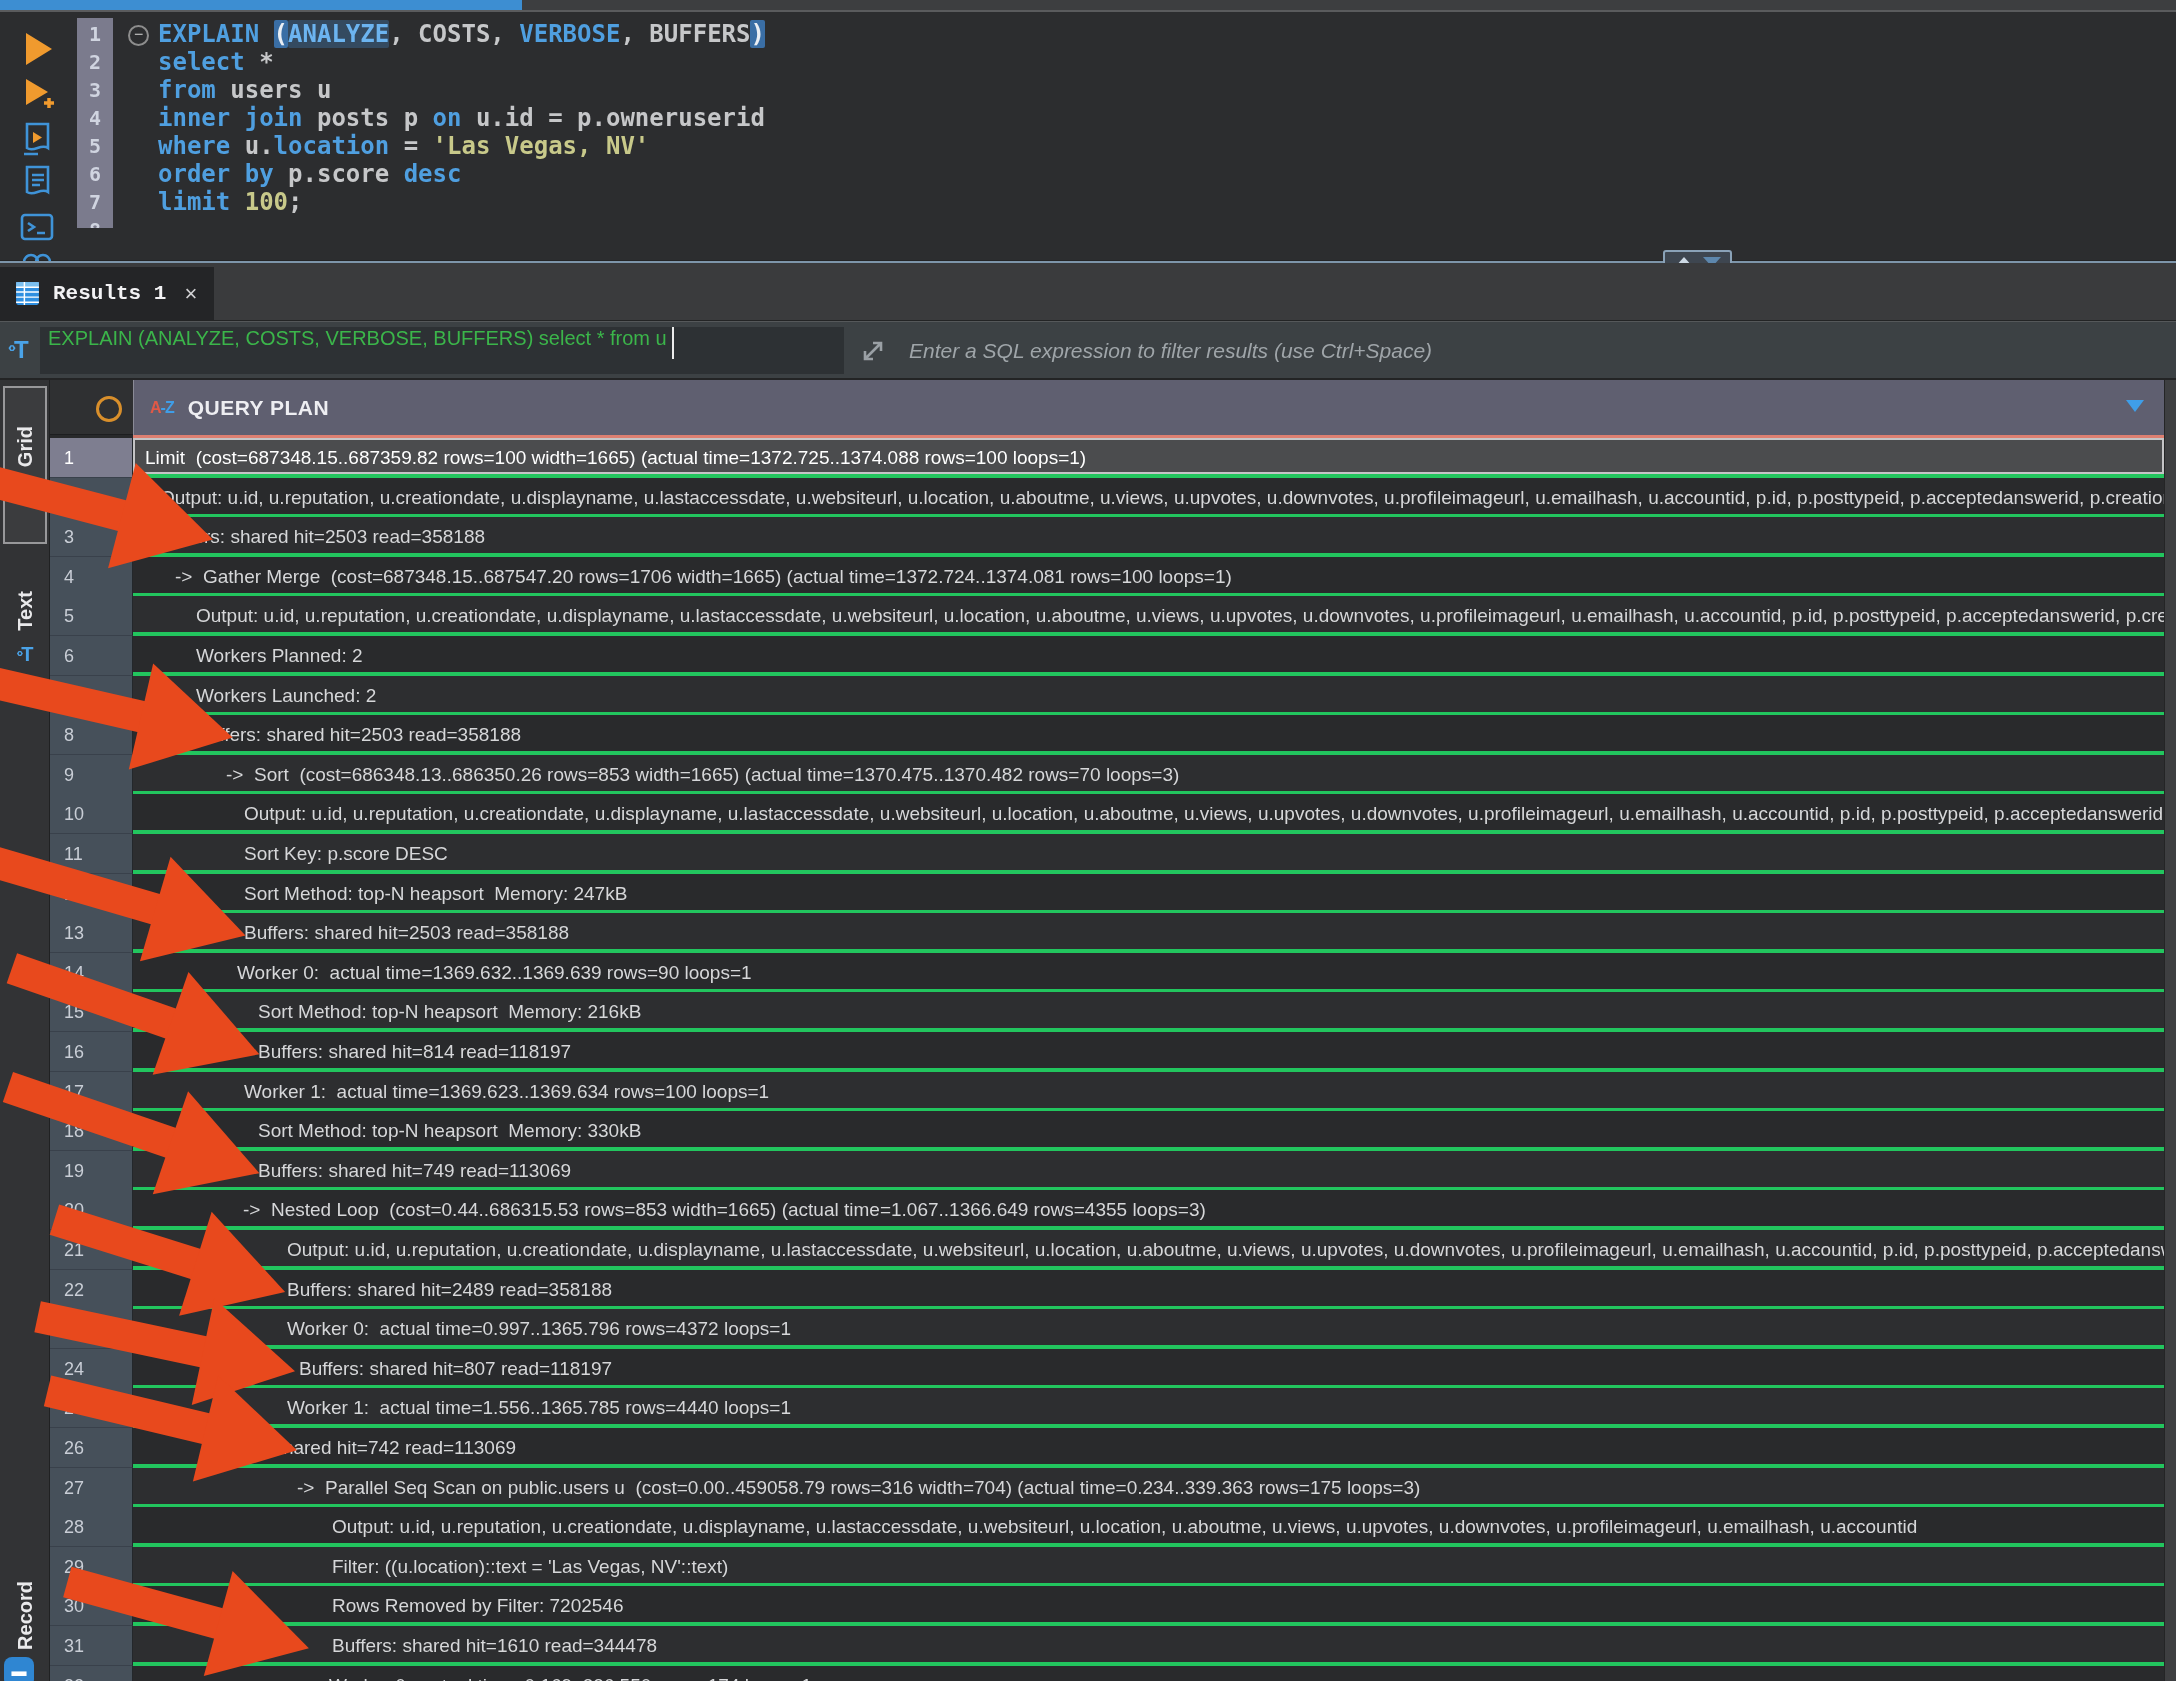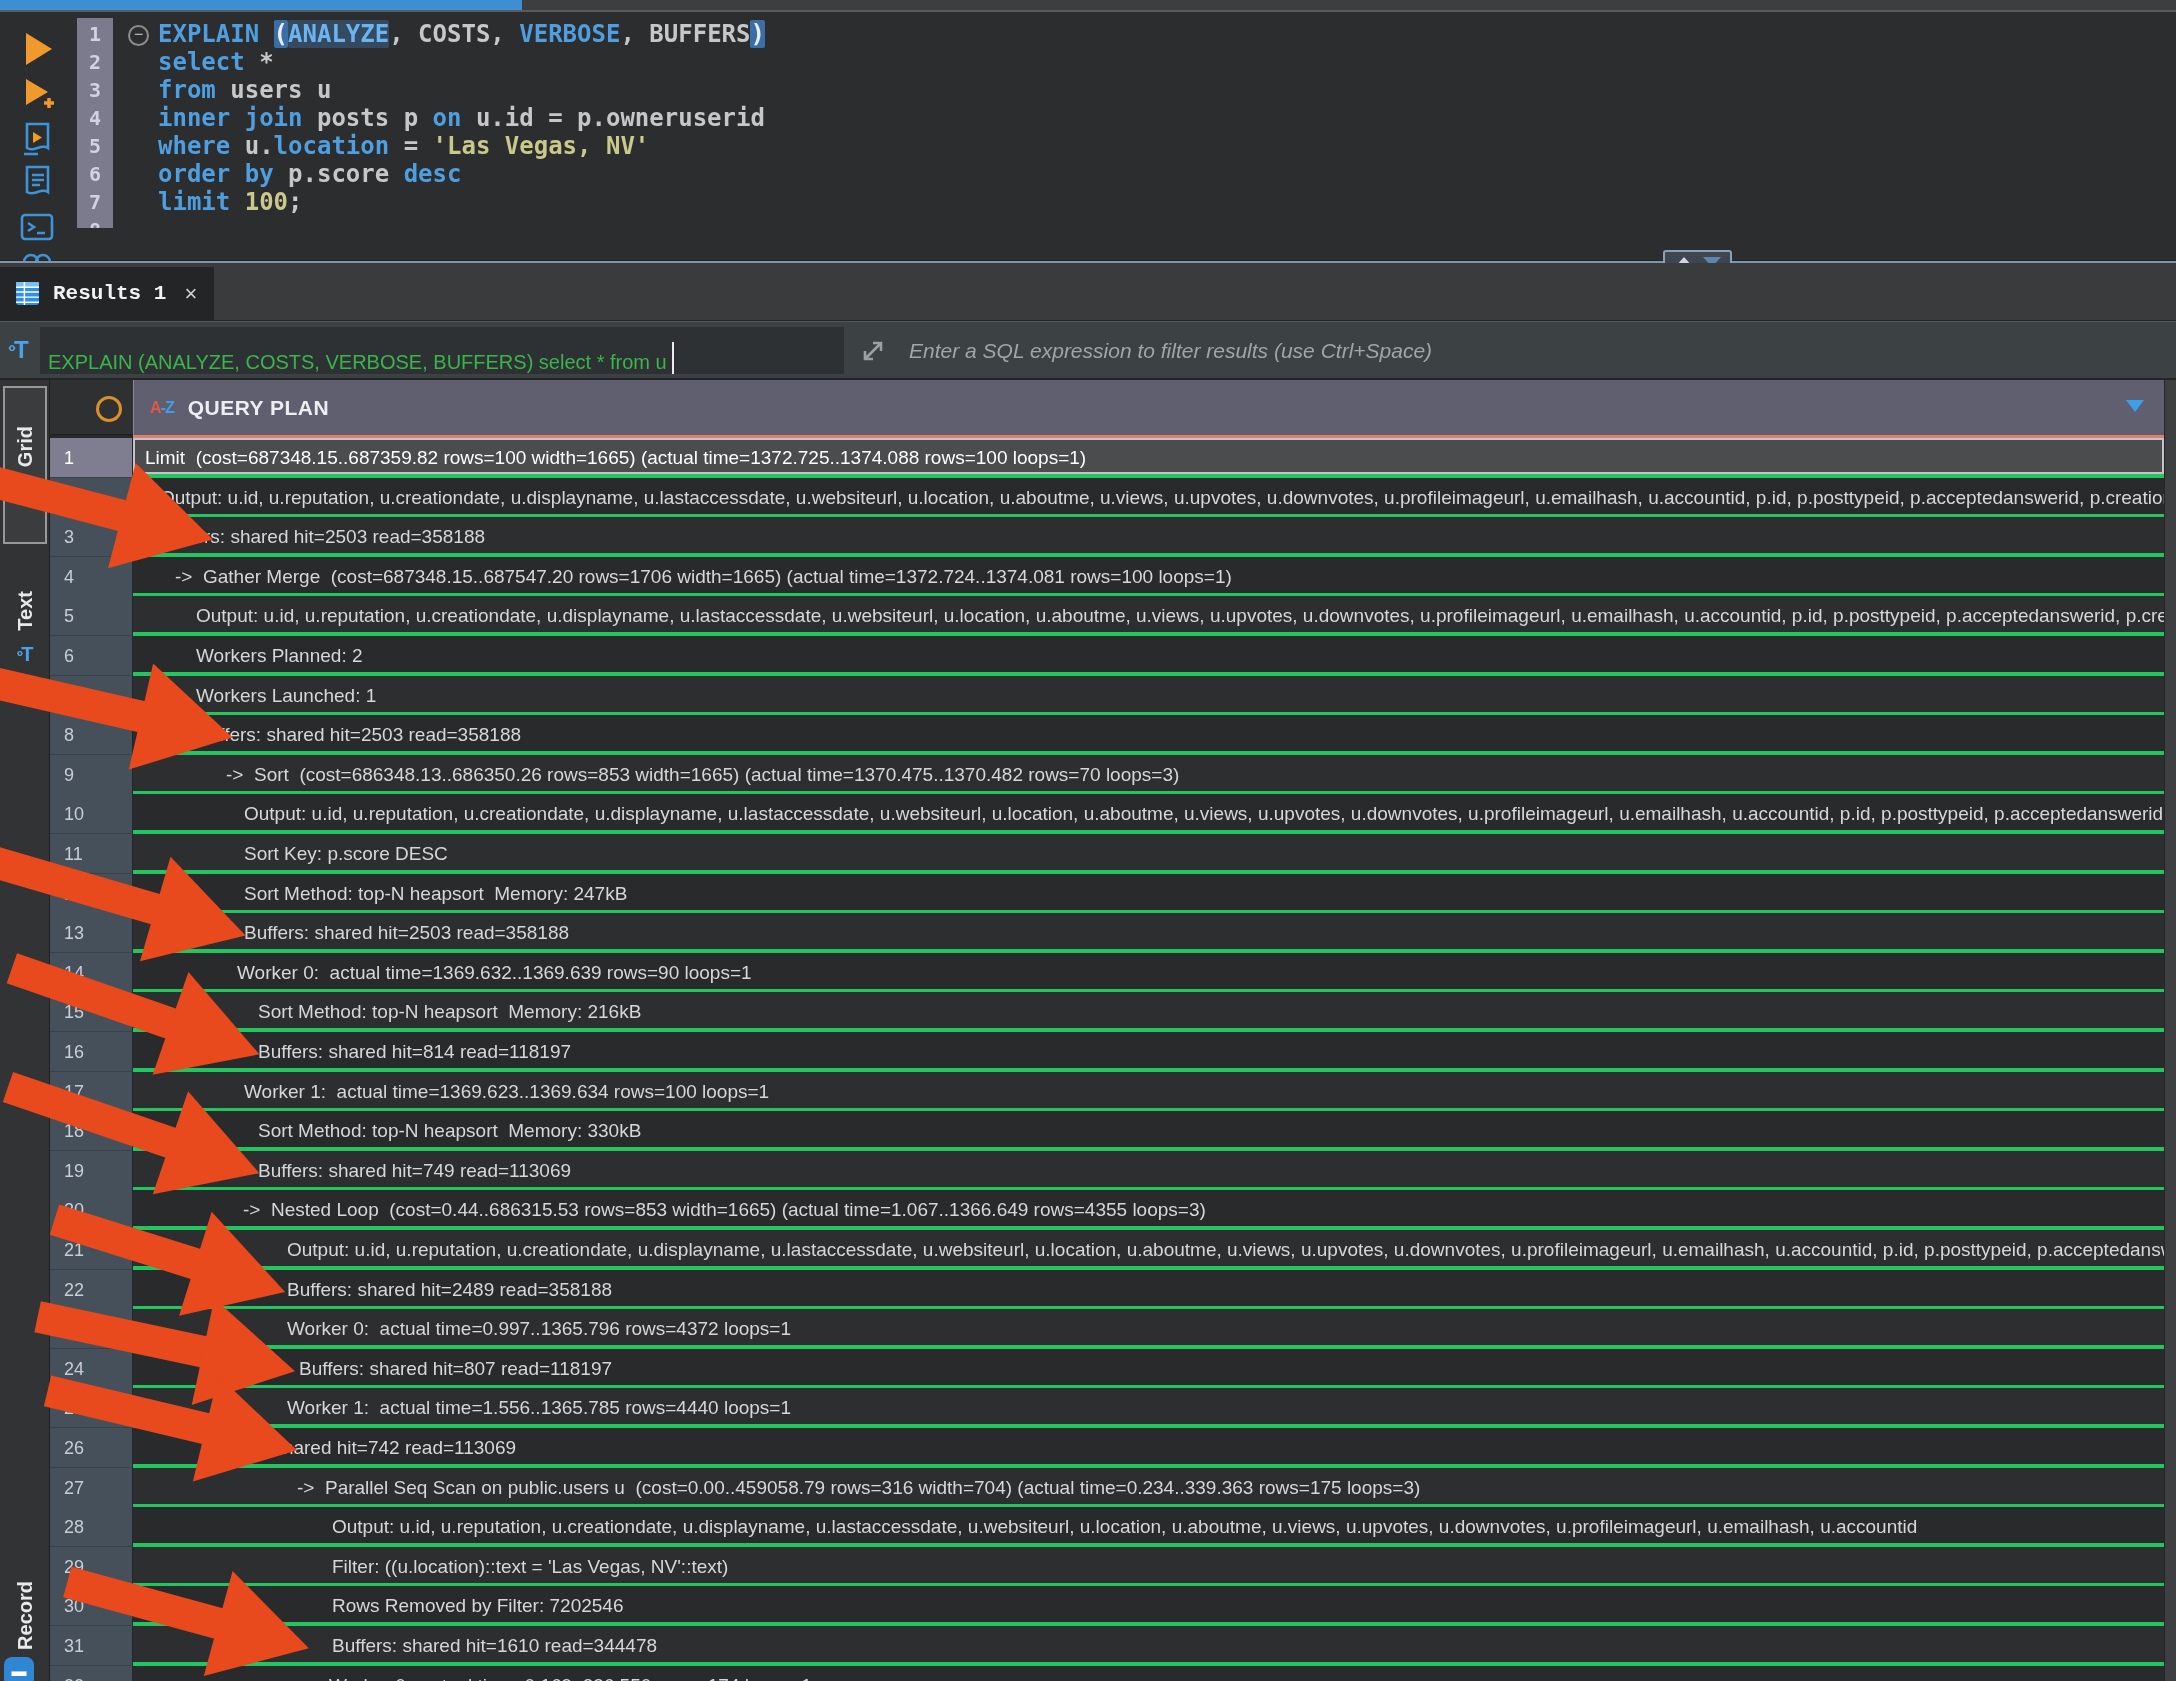--- a/index.html
+++ b/index.html
@@ -36,21 +36,21 @@
         display:flex;align-items:center;padding-left:14px;box-sizing:border-box;gap:12px;cursor:pointer;}
   .rtab-label{color:#f2f2f4;font-size:21px;font-weight:700;font-family:Liberation Mono, monospace;}
   .rtab-close{color:#d2d2d4;font-size:22px;font-weight:400;margin-left:6px;cursor:pointer;}
   
   .filterbar{position:absolute;left:0;top:321px;width:2176px;height:59px;background:#3c4144;
              border-top:1px solid #55585a;border-bottom:2px solid #232425;box-sizing:border-box;}
   .f-icon{position:absolute;left:8px;top:14px;color:#4aa3e8;font-weight:700;cursor:pointer;}
   .f-icon .a1{font-size:15px;letter-spacing:-2px;vertical-align:6px;}
   .f-icon .a2{font-size:24px;}
   .f-box{position:absolute;left:40px;top:5px;width:804px;height:47px;background:#2d3134;
-         display:flex;align-items:flex-end;padding:0 8px;box-sizing:border-box;cursor:text;}
+         display:flex;align-items:flex-start;padding:0 8px;box-sizing:border-box;cursor:text;}
   .f-expr{color:#3bb54a;font-size:20px;white-space:nowrap;overflow:hidden;}
   .f-caret{display:inline-block;width:2px;height:32px;background:#ececec;margin-left:5px;flex:none;}
   .f-expand{position:absolute;left:857px;top:13px;cursor:pointer;}
   .f-ph{position:absolute;left:909px;top:0;height:59px;line-height:57px;font-style:italic;color:#9fa5a9;font-size:21px;}
   
   .results{position:absolute;left:0;top:380px;width:2176px;height:1301px;background:#28292b;overflow:hidden;}
   .vtabs{position:absolute;left:0;top:0;width:50px;height:100%;background:#323335;border-right:1px solid #202122;box-sizing:border-box;}
   .vtab{position:absolute;left:3px;width:44px;display:flex;flex-direction:column;align-items:center;
         justify-content:center;gap:12px;cursor:pointer;box-sizing:border-box;}
   .vtab-grid{top:6px;height:158px;border:2px solid #98989a;background:#3b3c3e;}
@@ -225,21 +225,21 @@
       <div class="prow odd" style="top: 158px;">
         <div class="rg">5</div>
         <div class="rd" style="padding-left: 63px;">Output: u.id, u.reputation, u.creationdate, u.displayname, u.lastaccessdate, u.websiteurl, u.location, u.aboutme, u.views, u.upvotes, u.downvotes, u.profileimageurl, u.emailhash, u.accountid, p.id, p.posttypeid, p.acceptedanswerid, p.creationdate, p.score</div>
       </div>
       <div class="prow even" style="top: 198px;">
         <div class="rg">6</div>
         <div class="rd" style="padding-left: 63px;">Workers Planned: 2</div>
       </div>
       <div class="prow odd" style="top: 238px;">
         <div class="rg">7</div>
-        <div class="rd" style="padding-left: 63px;">Workers Launched: 1</div>
+        <div class="rd" style="padding-left: 63px;">Workers Launched: 2</div>
       </div>
       <div class="prow even" style="top: 277px;">
         <div class="rg">8</div>
         <div class="rd" style="padding-left: 63px;">Buffers: shared hit=2503 read=358188</div>
       </div>
       <div class="prow odd" style="top: 317px;">
         <div class="rg">9</div>
         <div class="rd" style="padding-left: 93px;">-&gt;  Sort  (cost=686348.13..686350.26 rows=853 width=1665) (actual time=1370.475..1370.482 rows=70 loops=3)</div>
       </div>
       <div class="prow even" style="top: 356px;">

